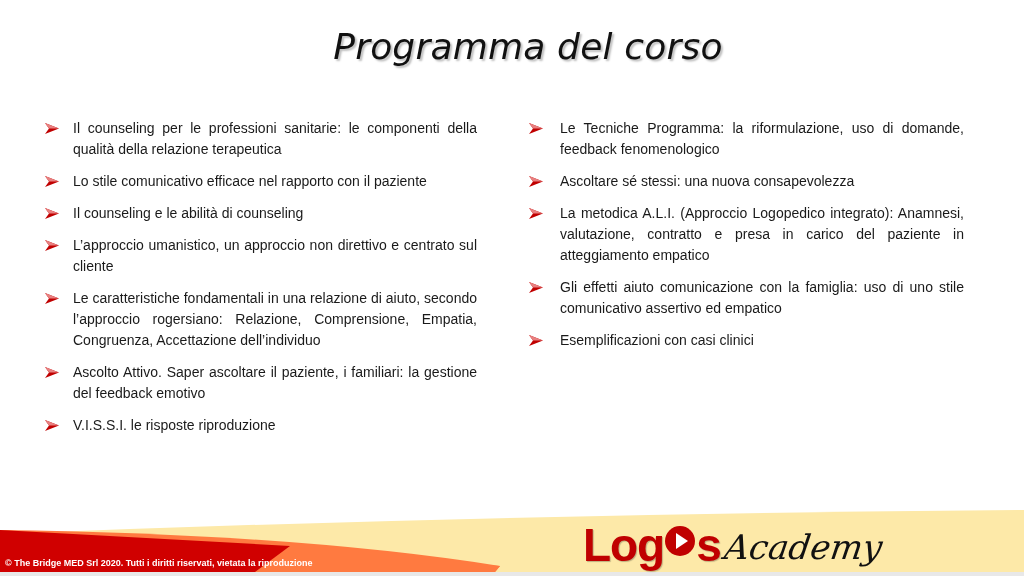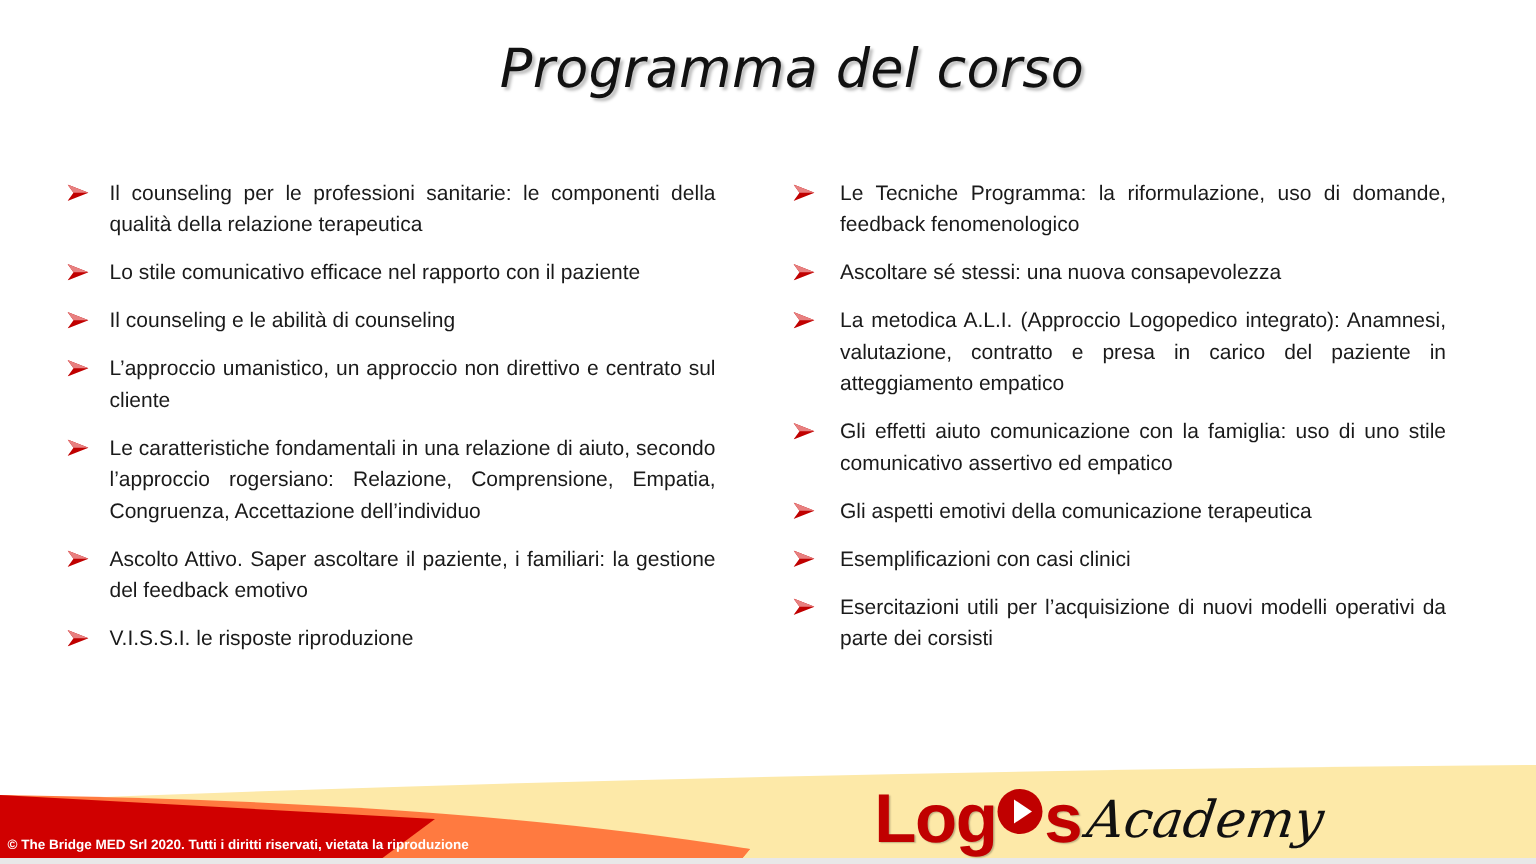--- a/index.html
+++ b/index.html
@@ -213,35 +213,21 @@
           <path d="M0 0 L14 5.5 L0 11 L4 5.5 Z" fill="#c00000"></path>
           <path d="M0 0 L14 5.5 L4 5.5 Z" fill="#e88080"></path>
         </svg>
       <span class="item-text">Gli effetti aiuto comunicazione con la famiglia: uso di uno stile comunicativo assertivo ed empatico</span>
     </li>
     <li>
       <svg class="bullet" viewBox="0 0 14 11">
           <path d="M0 0 L14 5.5 L0 11 L4 5.5 Z" fill="#c00000"></path>
           <path d="M0 0 L14 5.5 L4 5.5 Z" fill="#e88080"></path>
         </svg>
-      <span class="item-text">Gli aspetti emotivi della comunicazione terapeutica</span>
-    </li>
-    <li>
-      <svg class="bullet" viewBox="0 0 14 11">
-          <path d="M0 0 L14 5.5 L0 11 L4 5.5 Z" fill="#c00000"></path>
-          <path d="M0 0 L14 5.5 L4 5.5 Z" fill="#e88080"></path>
-        </svg>
       <span class="item-text">Esemplificazioni con casi clinici</span>
-    </li>
-    <li>
-      <svg class="bullet" viewBox="0 0 14 11">
-          <path d="M0 0 L14 5.5 L0 11 L4 5.5 Z" fill="#c00000"></path>
-          <path d="M0 0 L14 5.5 L4 5.5 Z" fill="#e88080"></path>
-        </svg>
-      <span class="item-text">Esercitazioni utili per l’acquisizione di nuovi modelli operativi da parte dei corsisti</span>
     </li>
   </ul>
 
   <div class="footer">
     <svg width="1024" height="80" viewBox="0 0 1024 80" style="position:absolute;left:0;top:0;">
 
       <path d="M0 38 Q 500 18 1024 14 L1024 76 L0 76 Z" fill="#fde9a8"></path>
 
       <path d="M0 34 L500 70 L495 76 L0 76 Z" fill="#ff7a40"></path>
       <path d="M0 34 Q 300 38 500 70 L495 76 L250 76 Z" fill="#ff7a40"></path>

